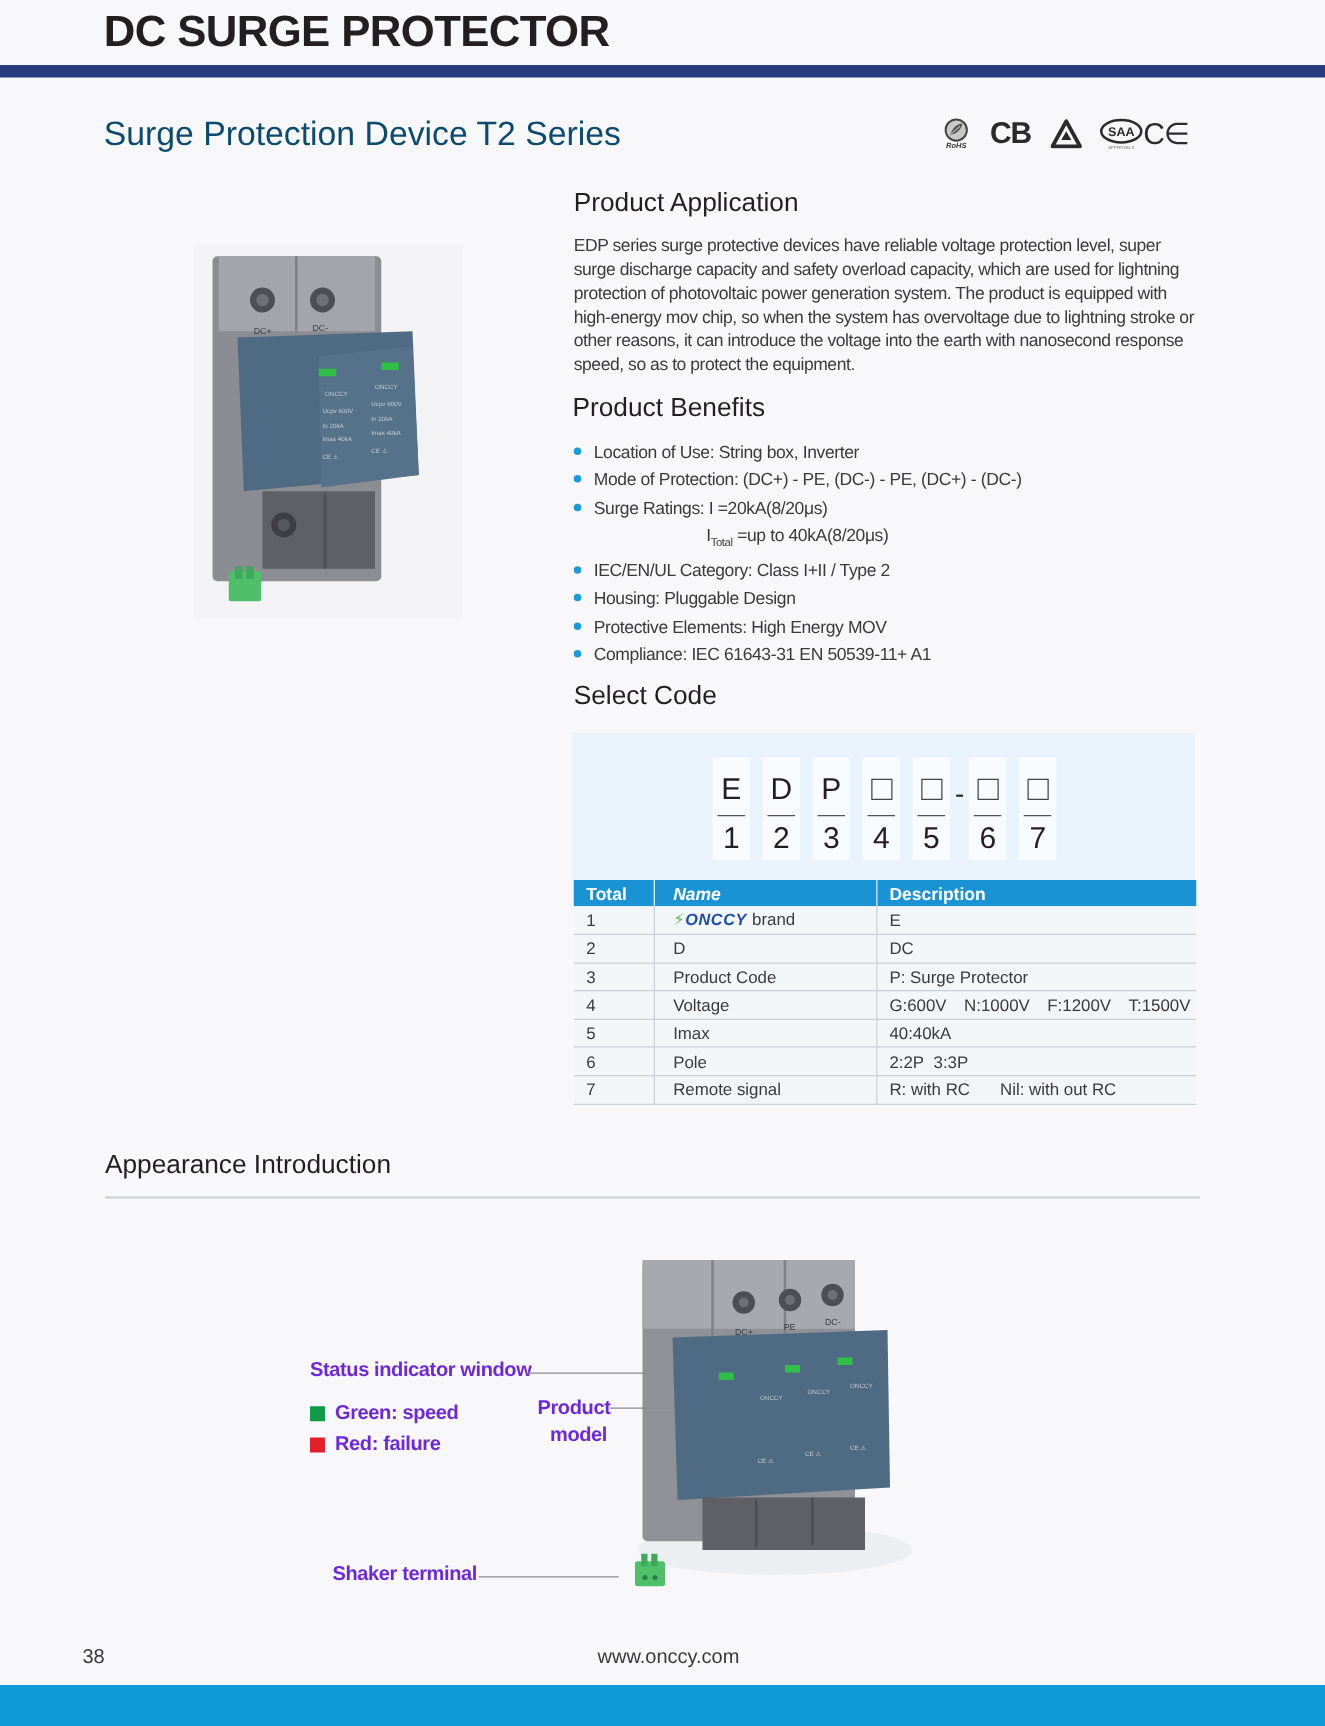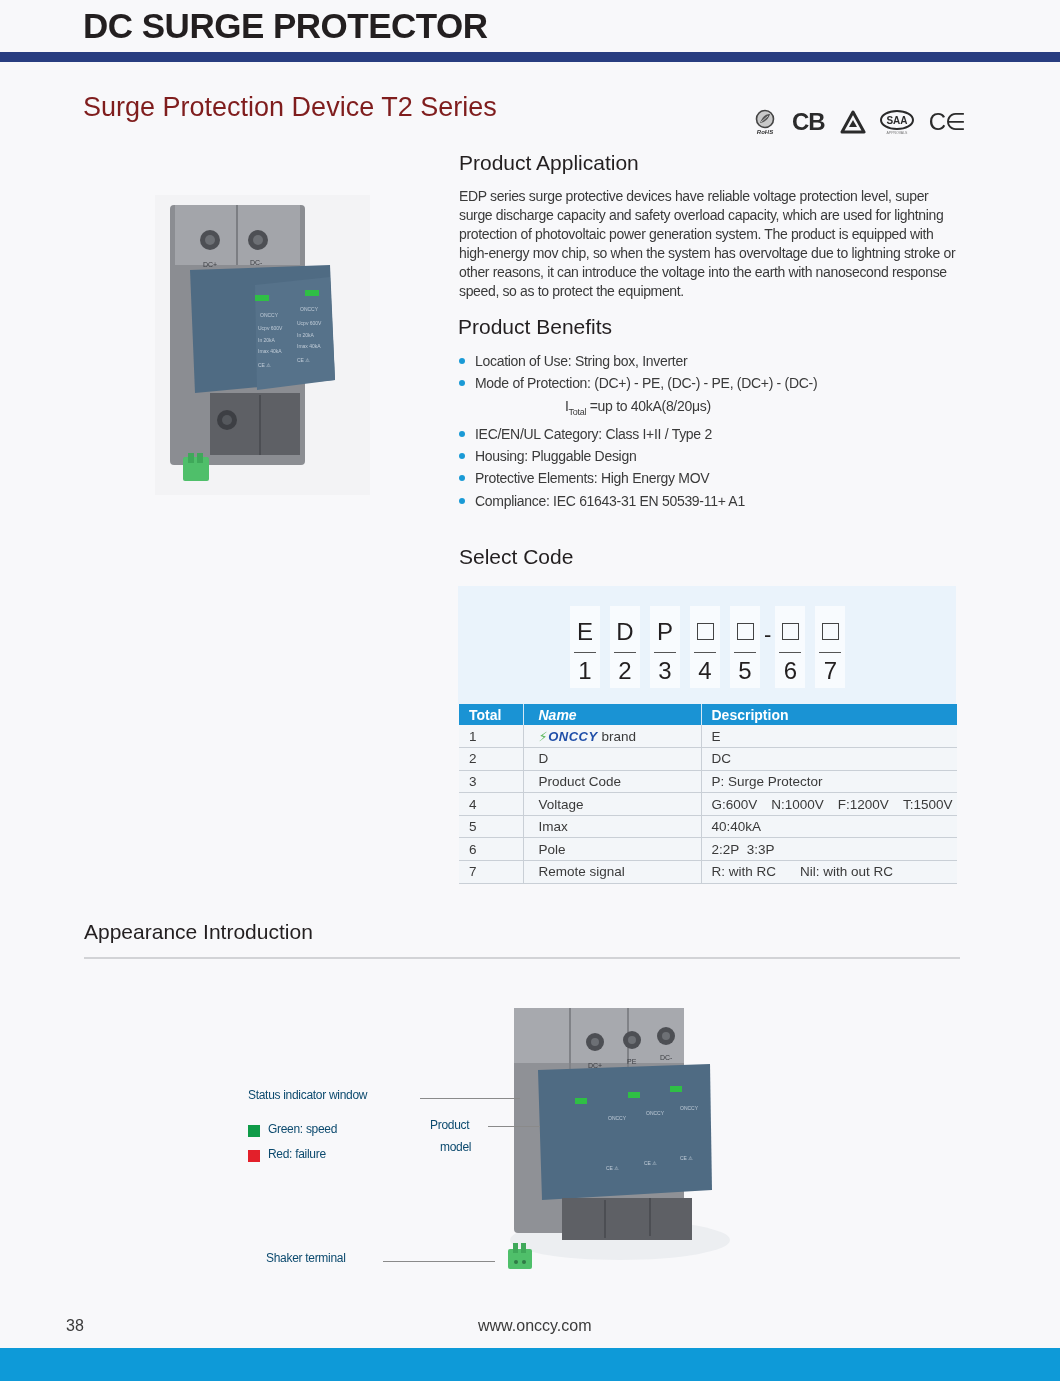--- a/index.html
+++ b/index.html
@@ -4,28 +4,28 @@
 <style>
   * { box-sizing: border-box; margin: 0; padding: 0; }
   html, body { width: 1060px; height: 1381px; background: #f8f8fa; overflow: hidden; }
   body { position: relative; font-family: "Liberation Sans", "DejaVu Sans", sans-serif; color: #231f20; }
 
   .abs { position: absolute; }
 
   
   .main-title { left: 83px; top: 6px; font-size: 35px; font-weight: bold; letter-spacing: -0.5px; color: #231f20; }
   .title-bar { left: 0; top: 52px; width: 1060px; height: 10px; background: #283d80; }
-  .subtitle { left: 83px; top: 92px; font-size: 27px; color: #7f1d1d; }
-
-  .cert-row { left: 752px; top: 107px; display: flex; align-items: center; gap: 0; }
+  .subtitle { left: 83px; top: 92px; font-size: 27px; color: #0c4a6e; }
+
+  .cert-row { left: 752px; top: 92px; display: flex; align-items: center; gap: 0; }
   .cert { display: flex; align-items: center; justify-content: center; color: #333; }
   .cert-rohs { width: 26px; height: 30px; flex-direction: column; font-size: 6px; font-weight: bold; font-style: italic; margin-right: 14px; }
   .cert-cb { font-size: 24px; font-weight: bold; letter-spacing: -1px; margin-right: 14px; color: #2b2b2b; }
   .cert-tri { width: 28px; height: 26px; margin-right: 12px; }
-  .cert-saa { width: 36px; height: 26px; margin-right: 14px; }
+  .cert-saa { width: 36px; height: 26px; }
   .cert-ce { font-size: 24px; letter-spacing: -1px; color: #2b2b2b; }
 
   
   .prod1 { left: 155px; top: 195px; width: 215px; height: 300px; background: #f3f3f5; }
 
   
   .h2 { font-size: 21px; color: #231f20; }
   .para { left: 459px; top: 187px; width: 500px; font-size: 14px; line-height: 19px; color: #3a3a3a; letter-spacing: -0.35px; }
 
   .benefits { left: 459px; top: 350px; width: 500px; list-style: none; }
@@ -58,21 +58,21 @@
   .brand-logo .bolt { color: #5cb85c; }
   .gap { display: inline-block; width: 14px; }
   .gap2 { display: inline-block; width: 24px; }
 
   
   .app-title { left: 84px; top: 920px; font-size: 21px; color: #231f20; }
   .app-rule { left: 84px; top: 957px; width: 876px; height: 1.5px; background: #d2d3d6; }
 
   .prod2 { left: 500px; top: 1000px; width: 240px; height: 270px; }
 
-  .lbl { font-size: 12px; color: #0c4a6e; letter-spacing: -0.3px; }
+  .lbl { font-size: 16px; color: #6d28d9; letter-spacing: -0.3px; font-weight: bold; }
   .leader { height: 1px; background: #8a8a8a; }
   .legend-sw { width: 12px; height: 12px; }
 
   
   .page-num { left: 66px; top: 1317px; font-size: 16px; color: #3a3a3a; }
   .website { left: 478px; top: 1317px; font-size: 16px; color: #3a3a3a; }
   .footer-bar { left: 0; top: 1348px; width: 1060px; height: 33px; background: #0e9ad8; }
 </style>
 </head>
 <body>
@@ -149,20 +149,21 @@
   </svg>
 </div>
 
 <div class="abs h2" style="left:459px; top:151px;">Product Application</div>
 <div class="abs para">EDP series surge protective devices have reliable voltage protection level, super surge discharge capacity and safety overload capacity, which are used for lightning protection of photovoltaic power generation system. The product is equipped with high-energy mov chip, so when the system has overvoltage due to lightning stroke or other reasons, it can introduce the voltage into the earth with nanosecond response speed, so as to protect the equipment.</div>
 
 <div class="abs h2" style="left:458px; top:315px;">Product Benefits</div>
 <ul class="abs benefits">
   <li>Location of Use: String box, Inverter</li>
   <li>Mode of Protection: (DC+) - PE, (DC-) - PE, (DC+) - (DC-)</li>
+  <li>Surge Ratings: I  =20kA(8/20μs)</li>
   <li class="nobullet indent"><span>I</span><sub>Total</sub> <span>=up to 40kA(8/20μs)</span></li>
   <li>IEC/EN/UL Category: Class I+II / Type 2</li>
   <li>Housing: Pluggable Design</li>
   <li>Protective Elements: High Energy MOV</li>
   <li>Compliance: IEC 61643-31    EN 50539-11+ A1</li>
 </ul>
 
 <div class="abs h2" style="left:459px; top:545px;">Select Code</div>
 <div class="abs code-box">
   <div class="code-cells">

